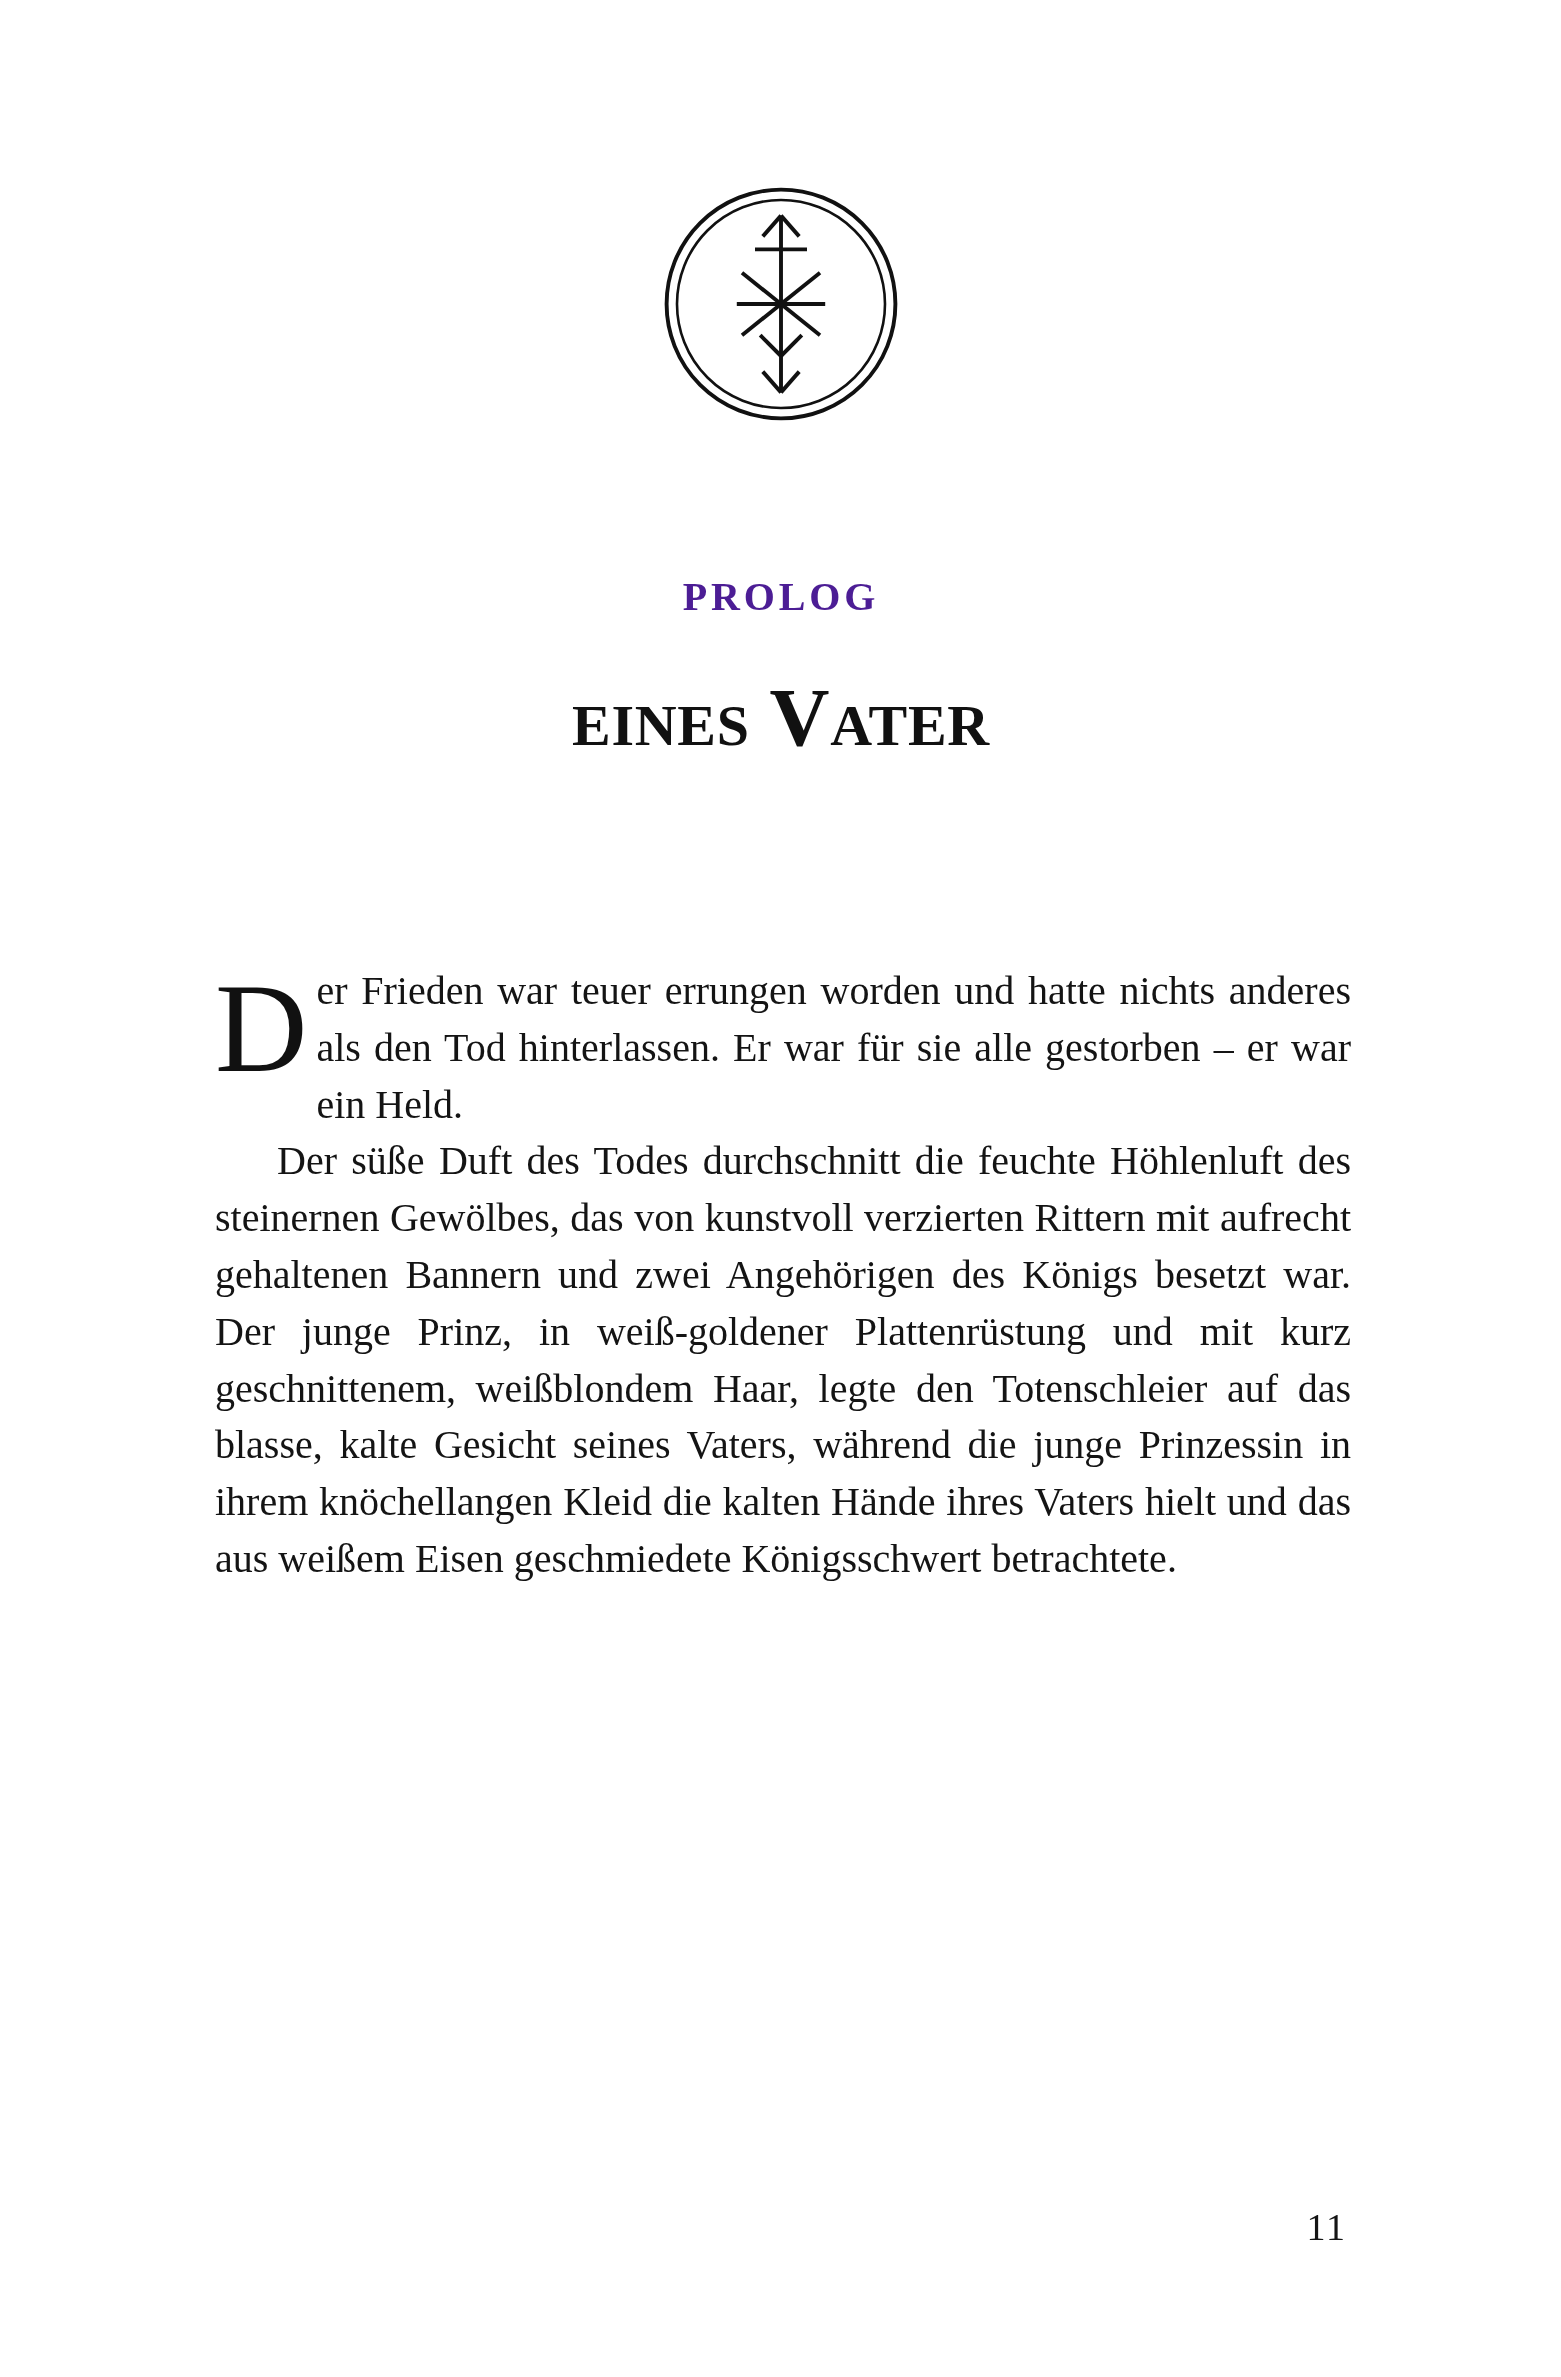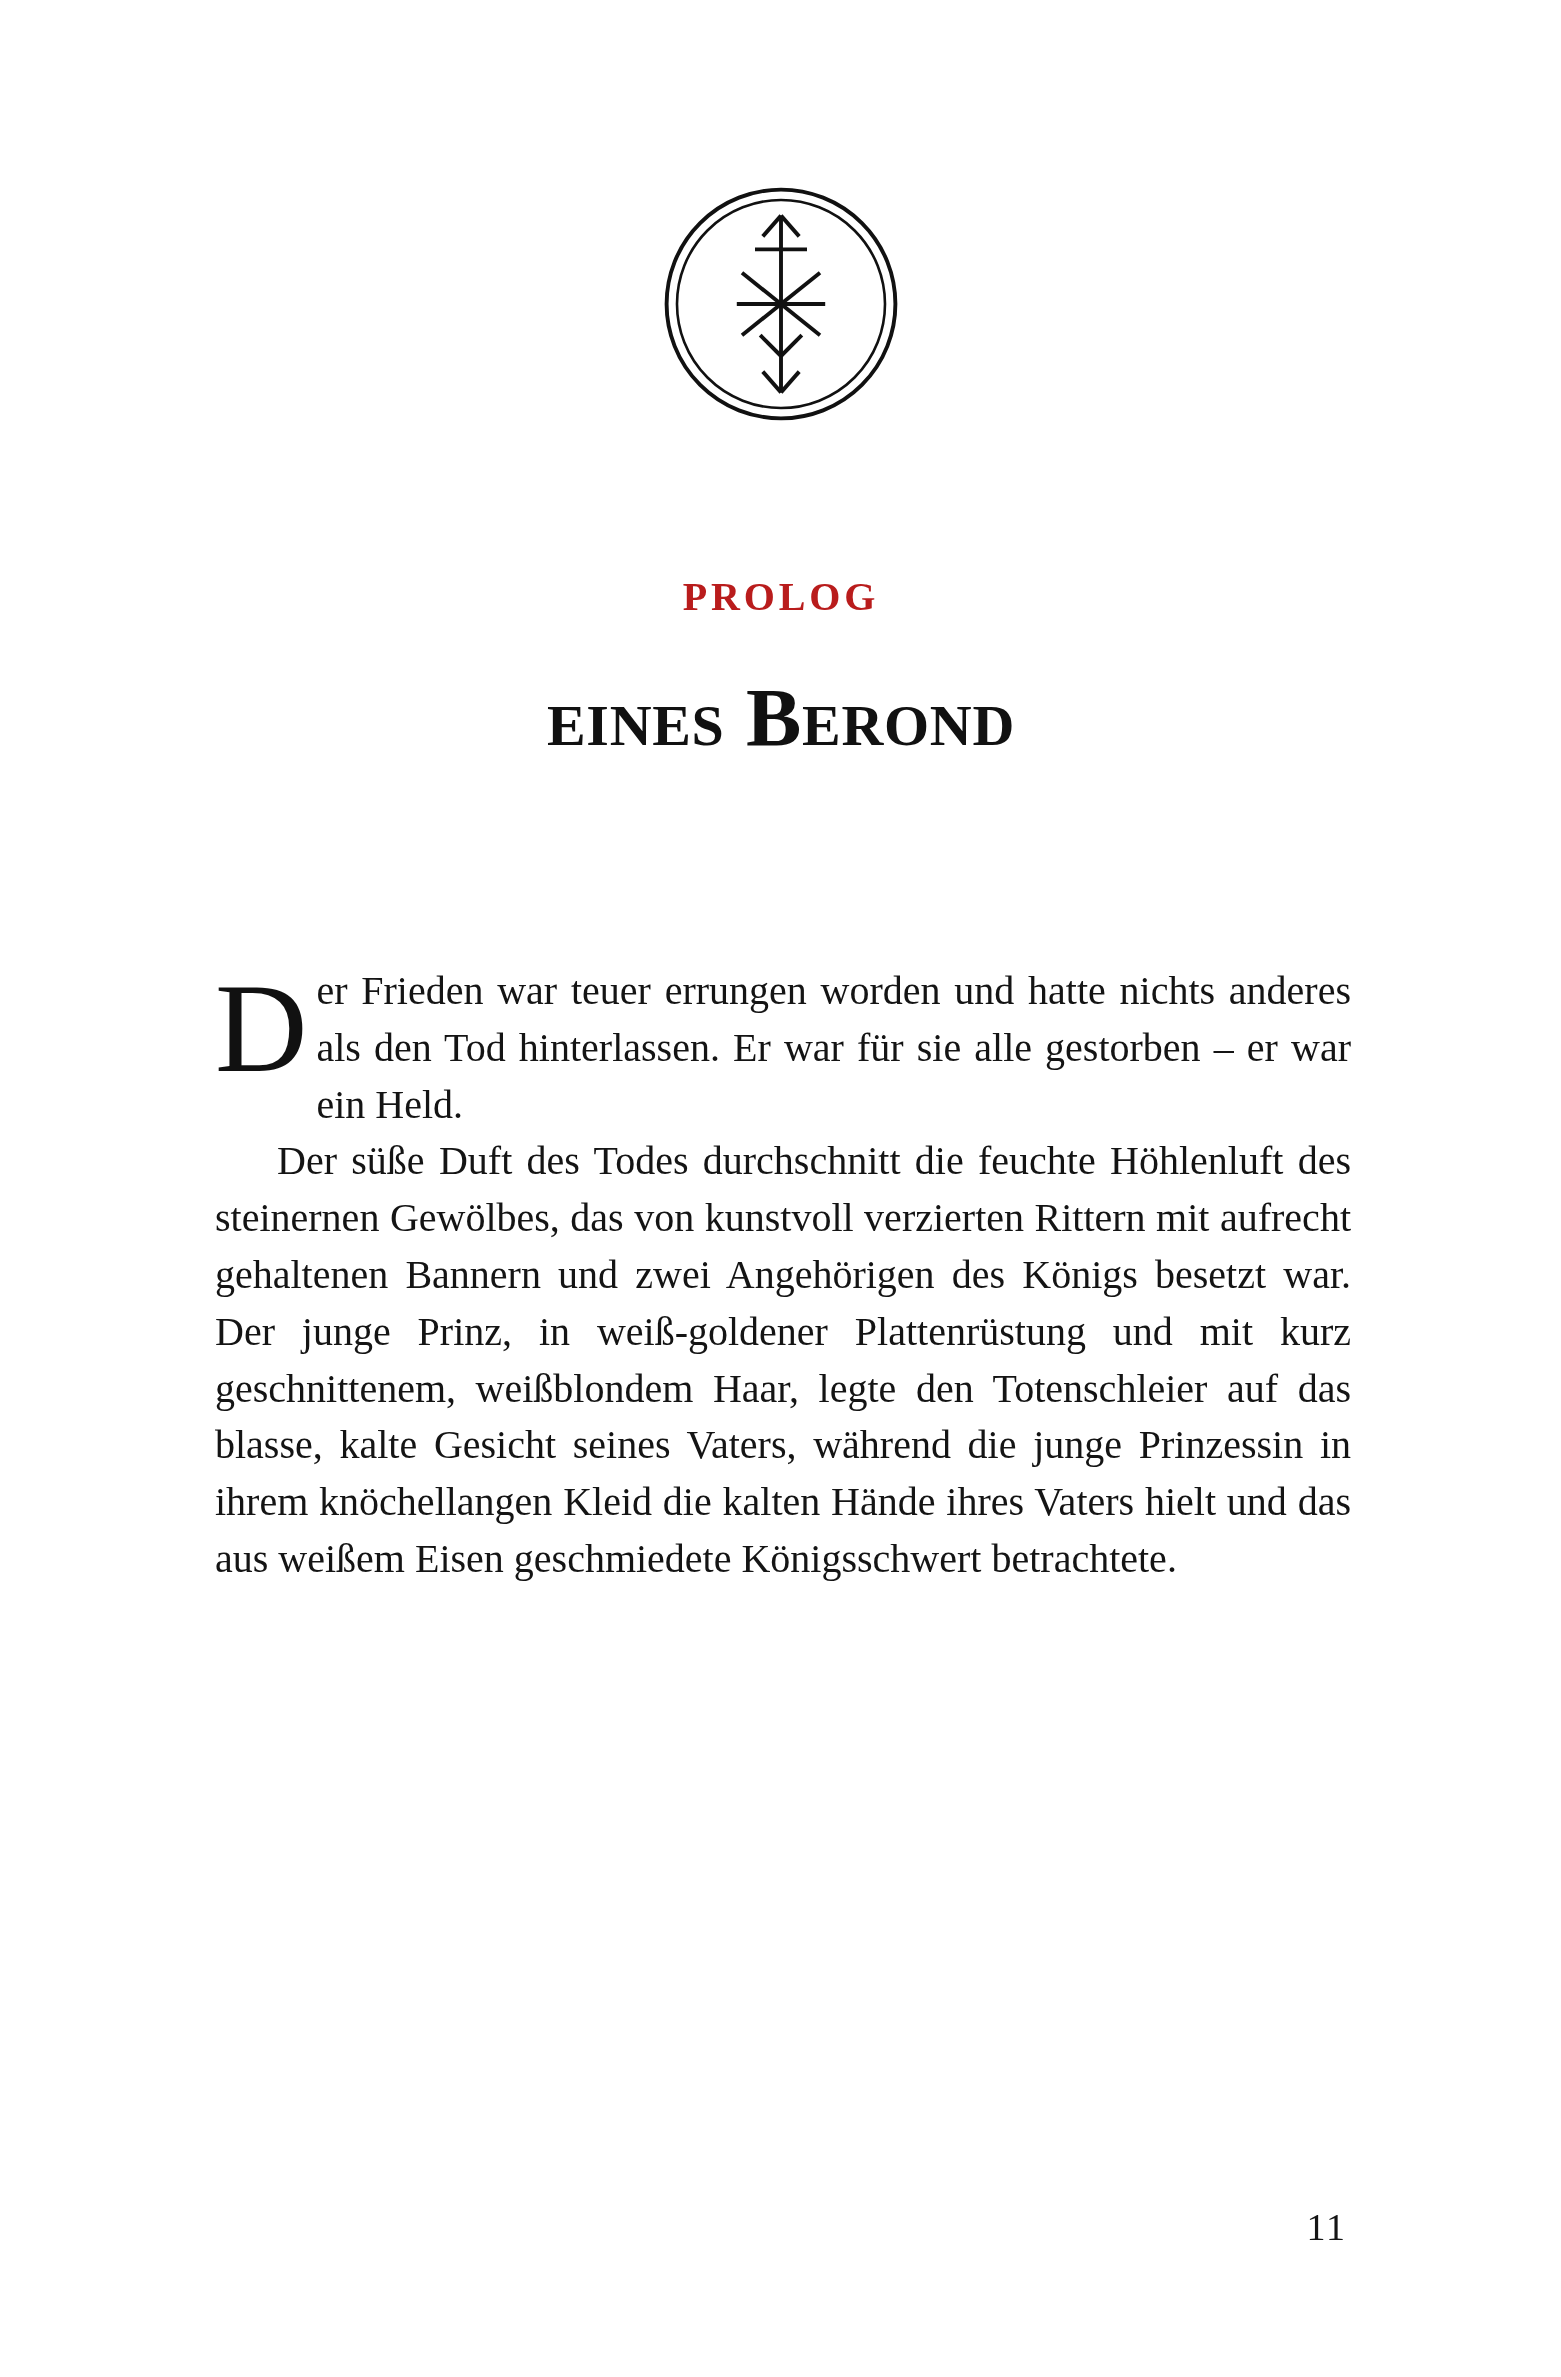--- a/index.html
+++ b/index.html
@@ -42,21 +42,21 @@
   .prolog-label {
     position: absolute;
     top: 573px;
     left: 0;
     width: 1562px;
     text-align: center;
     font-family: "Liberation Serif", serif;
     font-size: 40px;
     letter-spacing: 3.9px;
     font-weight: 700;
-    color: #b91c1c;
+    color: #4c1d95;
   }
   .chapter-title {
     position: absolute;
     top: 664px;
     left: 0;
     width: 1562px;
     text-align: center;
     font-family: "Liberation Serif", serif;
     font-weight: 700;
     font-size: 73px;
@@ -147,21 +147,21 @@
       <line x1="100" y1="140" x2="84" y2="124" stroke="#111111" stroke-width="3"></line>
       <line x1="100" y1="140" x2="116" y2="124" stroke="#111111" stroke-width="3"></line>
       <line x1="100" y1="168" x2="86" y2="152" stroke="#111111" stroke-width="3"></line>
       <line x1="100" y1="168" x2="114" y2="152" stroke="#111111" stroke-width="3"></line>
     </svg>
   </div>
 
   <div class="prolog-label">PROLOG</div>
 
   <div class="chapter-title">
-    <span class="line">eines Berond</span>
+    <span class="line">eines Vater</span>
   </div>
 
   <div class="body-col">
     <p class="first"><span class="dropcap">D</span><span>er Frieden war teuer errungen worden und hatte nichts anderes als den Tod hinterlassen. Er war für sie alle gestorben – er war ein Held.</span></p>
     <p>Der süße Duft des Todes durchschnitt die feuchte Höhlenluft des steinernen Gewölbes, das von kunstvoll verzierten Rittern mit aufrecht gehaltenen Bannern und zwei Angehörigen des Königs besetzt war. Der junge Prinz, in weiß-goldener Plattenrüstung und mit kurz geschnittenem, weißblondem Haar, legte den Totenschleier auf das blasse, kalte Gesicht seines Vaters, während die junge Prinzessin in ihrem knöchellangen Kleid die kalten Hände ihres Vaters hielt und das aus weißem Eisen geschmiedete Königsschwert betrachtete.</p>
   </div>
 
   <div class="folio">11</div>
 
 </div>

